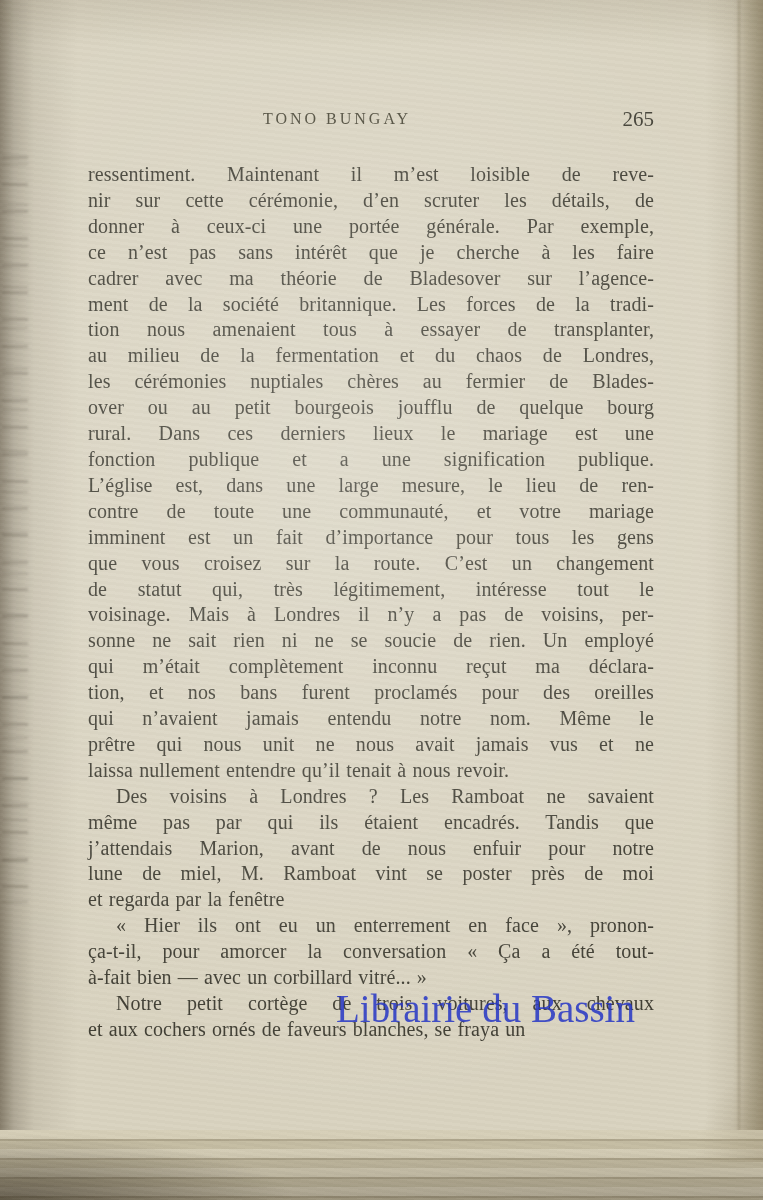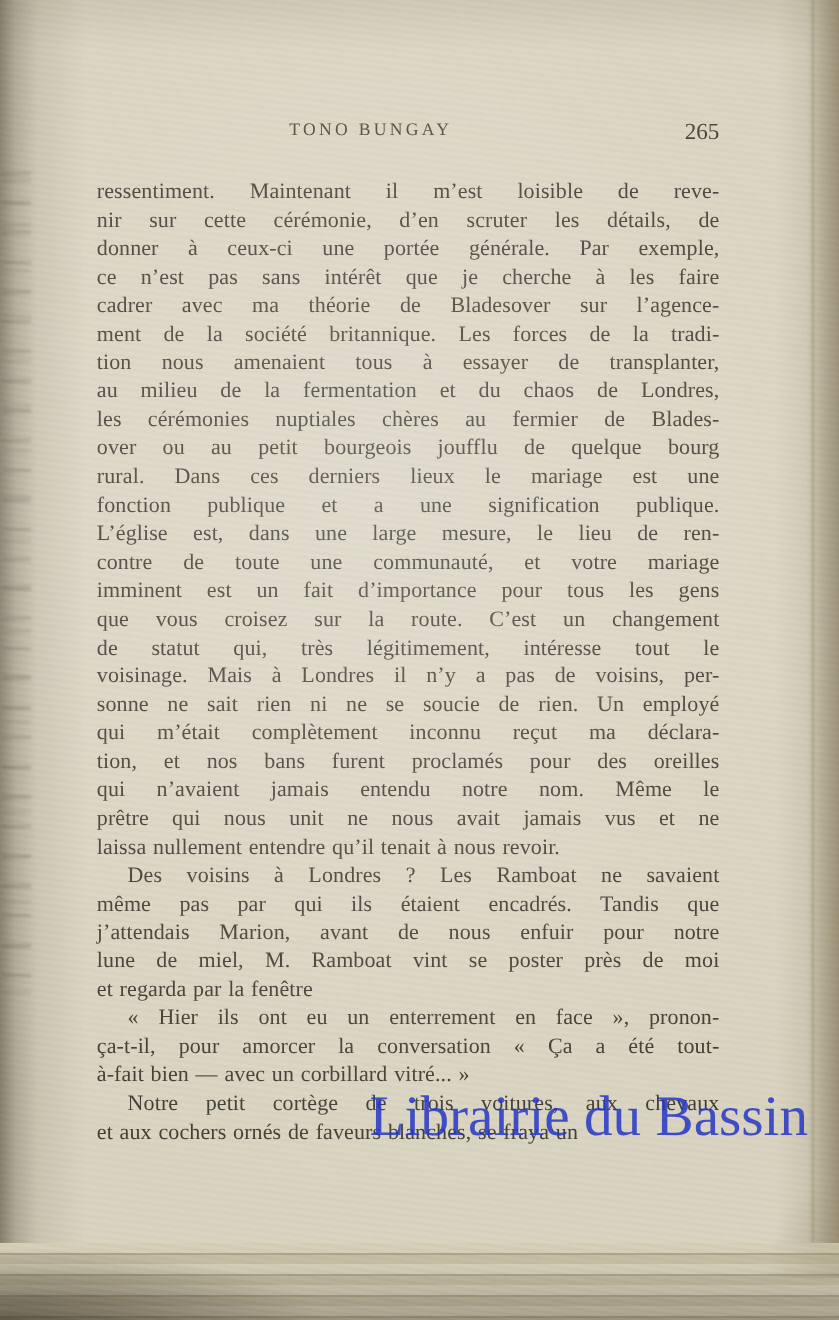--- a/index.html
+++ b/index.html
@@ -67,21 +67,21 @@
   }
   .pagenum{position:absolute;right:0;top:-3px;font-size:21px;color:#3e3c31;}
   .bodytext{font-size:20px;line-height:25.9px;word-spacing:1px;letter-spacing:0.1px;}
   .para{margin:0;}
   .line{text-align:justify;text-align-last:justify;}
   .line.last{text-align-last:left;}
   .para.indent .line:first-child{text-indent:28px;}
   
   .watermark{
     position:absolute;left:336px;top:986px;z-index:5;
-    font-size:52px;white-space:nowrap;
+    font-size:39px;white-space:nowrap;
     font-family:"Liberation Serif","DejaVu Serif",serif;
     color:rgba(39,55,197,0.86);
   }
 </style>
 </head>
 <body>
 
 <div class="photo" style="background-color: rgb(217, 211, 192);">
   <div class="bleed"></div>
 

